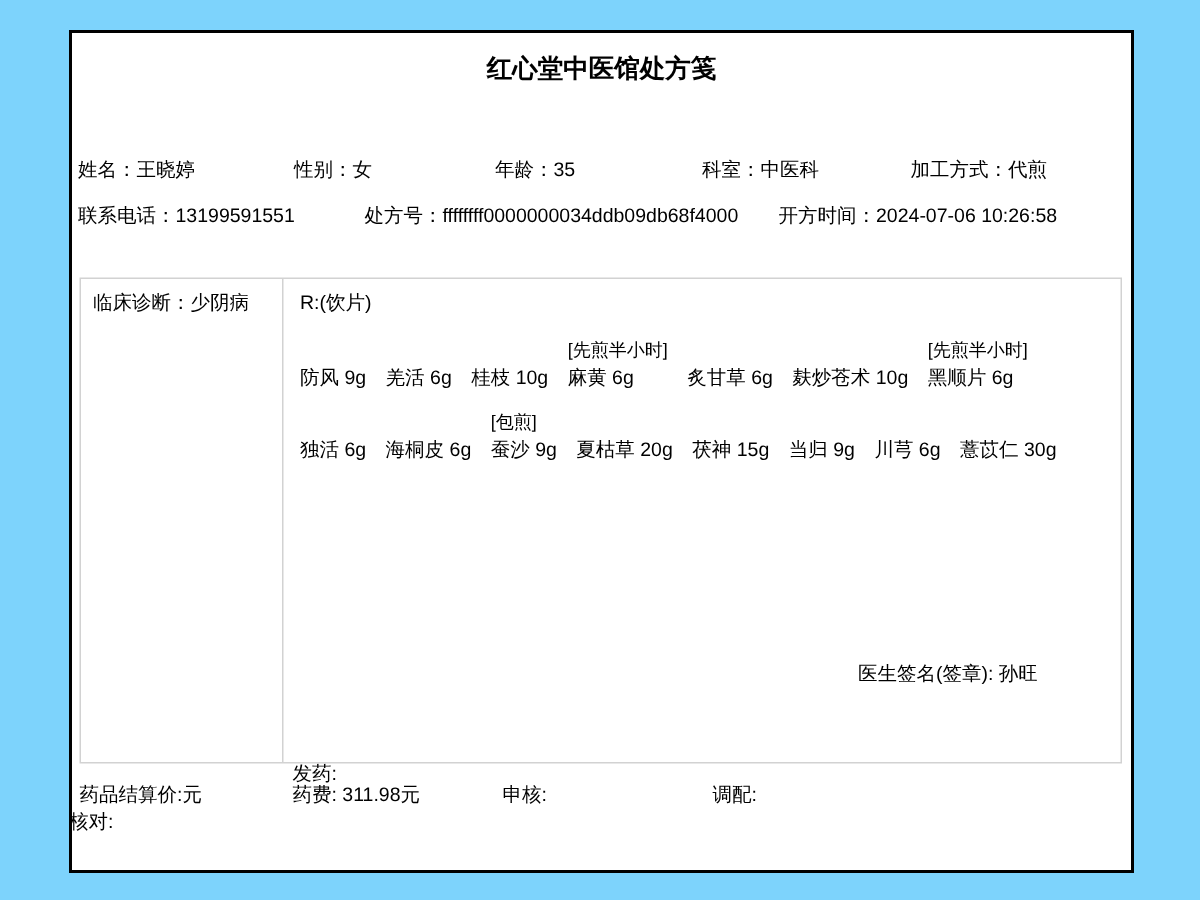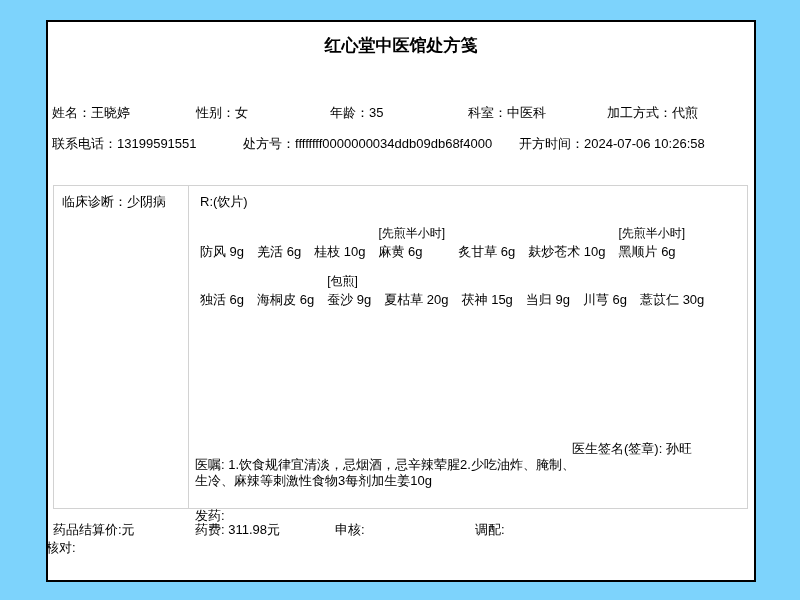--- a/index.html
+++ b/index.html
@@ -145,22 +145,20 @@
       <div class="herb-annot"></div>
       <div class="herb-name">川芎 6g</div>
     </div>
     <div class="herb-item">
       <div class="herb-annot"></div>
       <div class="herb-name">薏苡仁 30g</div>
     </div>
   </div>
 
   <div class="abs txt13" style="left:572px; top:441px;">医生签名(签章): 孙旺</div>
-  <div class="abs txt13" style="left:195px; top:457px;">医嘱: 1.饮食规律宜清淡，忌烟酒，忌辛辣荤腥2.少吃油炸、腌制、</div>
-  <div class="abs txt13" style="left:195px; top:473px;">生冷、麻辣等刺激性食物3每剂加生姜10g</div>
 
   <div class="abs txt13" style="left:53px;  top:522px;">药品结算价:元</div>
   <div class="abs txt13" style="left:195px; top:522px;">药费: 311.98元</div>
   <div class="abs txt13" style="left:335px; top:522px;">申核:</div>
   <div class="abs txt13" style="left:475px; top:522px;">调配:</div>
 
   <div class="abs txt13" style="left:46px;  top:540px;">核对:</div>
   <div class="abs txt13" style="left:195px; top:508px;text-align:center;">发药:</div>
 
 

